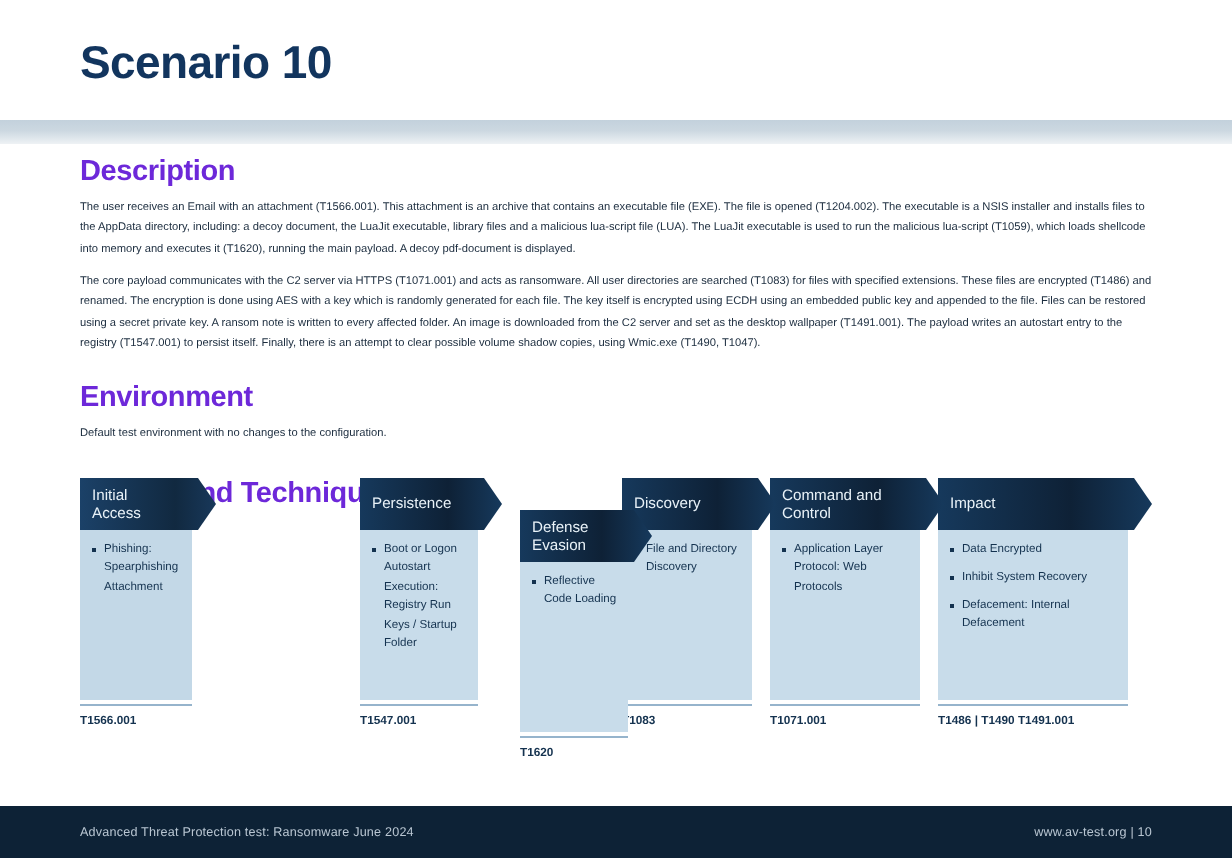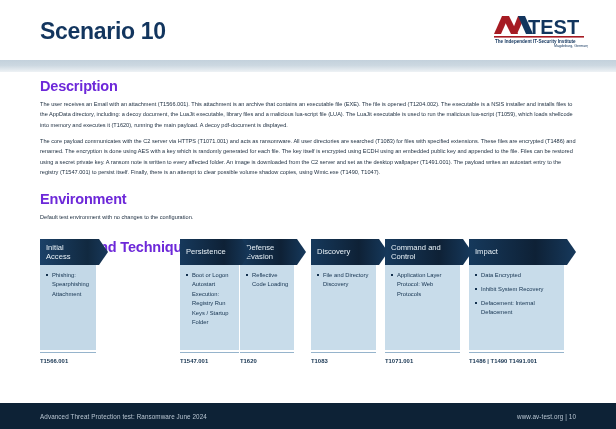--- a/index.html
+++ b/index.html
@@ -112,35 +112,20 @@
   }
 </style>
 </head>
 <body>
 
 <div class="page">
 
   <div class="top-header">
     <div class="scenario-title">Scenario 10</div>
 
-    <div class="logo">
-      <svg width="96" height="34" viewBox="0 0 96 34" xmlns="http://www.w3.org/2000/svg">
-
-        <polygon points="2,20 10,2 17,2 9,20" fill="#a61b23"></polygon>
-        <polygon points="10,2 17,2 26,20 19,20" fill="#a61b23"></polygon>
-        <polygon points="19,20 26,2 33,2 25,20" fill="#a61b23"></polygon>
-        <polygon points="26,2 33,2 41,20 34,20" fill="#12355e"></polygon>
-
-        <text x="36" y="20" font-family="Liberation Sans, sans-serif" font-size="20" font-weight="bold" fill="#12355e">TEST</text>
-
-        <rect x="2" y="22" width="90" height="1.6" fill="#a61b23"></rect>
-        <text x="3" y="28.5" font-family="Liberation Sans, sans-serif" font-size="4.6" font-weight="bold" fill="#12355e">The Independent IT-Security Institute</text>
-        <text x="62" y="33" font-family="Liberation Sans, sans-serif" font-size="3.6" fill="#12355e">Magdeburg, Germany</text>
-      </svg>
-    </div>
   </div>
 
   <div class="band"></div>
 
   <div class="content">
 
     <div id="desc-title" class="sect-title">Description</div>
     <div id="desc-p1" class="para">The user receives an Email with an attachment (T1566.001). This attachment is an archive that contains an executable file (EXE). The file is opened (T1204.002). The executable is a NSIS installer and installs files to the AppData directory, including: a decoy document, the LuaJit executable, library files and a malicious lua-script file (LUA). The LuaJit executable is used to run the malicious lua-script (T1059), which loads shellcode into memory and executes it (T1620), running the main payload. A decoy pdf-document is displayed.</div>
     <div id="desc-p2" class="para">The core payload communicates with the C2 server via HTTPS (T1071.001) and acts as ransomware. All user directories are searched (T1083) for files with specified extensions. These files are encrypted (T1486) and renamed. The encryption is done using AES with a key which is randomly generated for each file. The key itself is encrypted using ECDH using an embedded public key and appended to the file. Files can be restored using a secret private key. A ransom note is written to every affected folder. An image is downloaded from the C2 server and set as the desktop wallpaper (T1491.001). The payload writes an autostart entry to the registry (T1547.001) to persist itself. Finally, there is an attempt to clear possible volume shadow copies, using Wmic.exe (T1490, T1047).</div>
 
@@ -168,21 +153,21 @@
           <div class="tt-head">
             <div>
               <span>Persistence</span>
             </div>
           </div>
           <div class="tt-body">
             <div class="tt-item">Boot or Logon Autostart Execution: Registry Run Keys / Startup Folder</div>
           </div>
           <div class="tt-ids">T1547.001</div>
         </div>
-        <div class="tt-col" style="left: 200px; width: 66px; z-index: 17;">
+        <div class="tt-col" style="left: 220px; width: 66px; z-index: 17; margin-top: 16px;">
           <div class="tt-head">
             <div>
               <span>Defense</span>
               <span>Evasion</span>
             </div>
           </div>
           <div class="tt-body">
             <div class="tt-item">Reflective Code Loading</div>
           </div>
           <div class="tt-ids">T1620</div>

